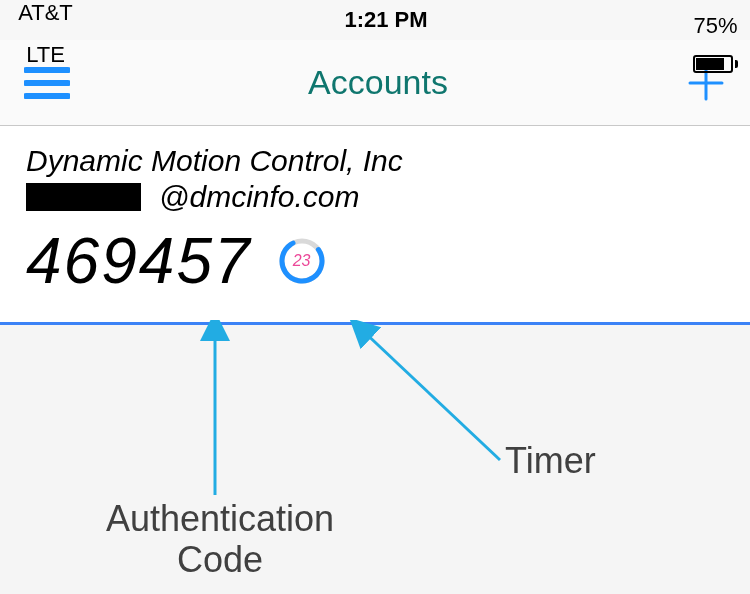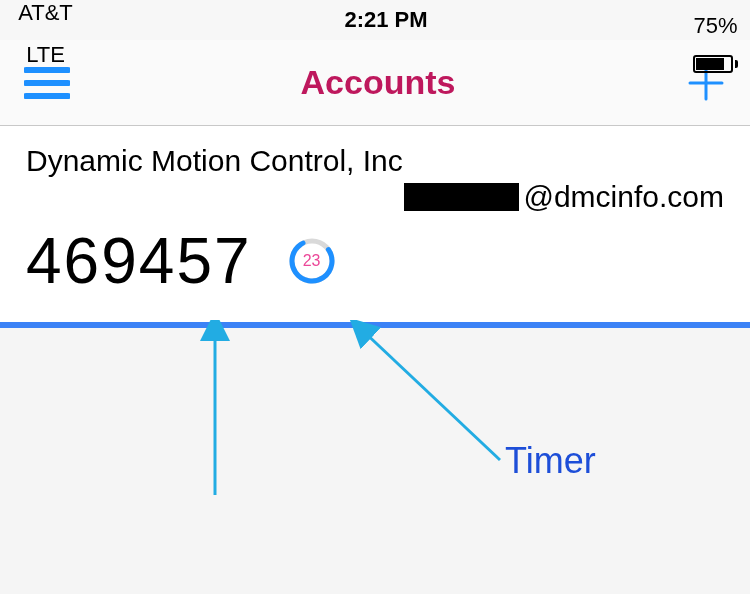--- a/index.html
+++ b/index.html
@@ -14,57 +14,57 @@
     .signal-dot { width:11px; height:11px; border-radius:50%; border:1.5px solid #000; }
     .signal-dot.filled { background:#000; }
     .bt-icon { color:#9a9a9a; }
     .battery { display:flex; align-items:center; gap:2px; }
     .battery-body { width:40px; height:18px; border:2px solid #000; border-radius:3px; position:relative; }
     .battery-fill { position:absolute; left:1px; top:1px; height:calc(100% - 2px); width:79%; background:#000; }
     .battery-cap { width:3px; height:8px; background:#000; border-top-right-radius:2px; border-bottom-right-radius:2px; }
 
     
     .nav-bar { height:86px; background:#fafafa; border-bottom:1px solid #c8c8c8; display:flex; align-items:center; justify-content:space-between; padding:0 24px; }
-    .nav-title { font-size:34px; color:#be185d; font-weight:700; }
+    .nav-title { font-size:34px; color:#0f766e; font-weight:400; }
     .menu-icon,.add-icon { color:#1e90ff; }
     .menu-icon svg,.add-icon svg { display:block; }
 
     
-    .account { background:#fff; border-bottom:6px solid #3b82f6; padding:18px 26px 24px 26px; }
+    .account { background:#fff; border-bottom:3px solid #3b82f6; padding:18px 26px 24px 26px;font-style:italic; }
     .account-name { font-size:30px; color:#000; margin-bottom:2px; }
-    .account-email { font-size:30px; color:#000; display:flex; align-items:center; gap:4px;justify-content:flex-end; }
+    .account-email { font-size:30px; color:#000; display:flex; align-items:center; gap:18px; }
     .redact { display:inline-block; width:115px; height:28px; background:#000; }
-    .code-row { display:flex; align-items:center; gap:36px; margin-top:10px; }
+    .code-row { display:flex; align-items:center; gap:26px; margin-top:10px; }
     .code { font-size:64px; font-weight:400; color:#000; letter-spacing:2px; }
     .timer { position:relative; width:48px; height:48px; }
     .timer svg { width:48px; height:48px; }
     .timer-text { position:absolute; top:50%; left:50%; transform:translate(-50%,-50%); font-size:16px; color:#ec4899; font-weight:400; }
 
     
-    .annotation-label { position:absolute; color:#1d4ed8; font-family:"Segoe UI","Helvetica Neue",sans-serif; font-size:36px; font-weight:300; text-align:center; line-height:1.15; }
+    .annotation-label { position:absolute; color:#404040; font-family:"Segoe UI","Helvetica Neue",sans-serif; font-size:36px; font-weight:300; text-align:center; line-height:1.15; }
     .arrow { position:absolute; pointer-events:none; }
   </style>
 </head>
 <body>
 
 <div class="screen">
 
   <div class="status-bar">
     <div class="status-left">
       <span class="signal">
         <span class="signal-dot filled"></span>
           <span class="signal-dot filled"></span>
           <span class="signal-dot filled"></span>
           <span class="signal-dot filled"></span>
           <span class="signal-dot"></span>
       </span>
       <span>AT&amp;T</span>
       <span>LTE</span>
     </div>
-    <div class="status-center">2:21 PM</div>
+    <div class="status-center">1:21 PM</div>
     <div class="status-right">
       <span class="bt-icon">
         <svg width="16" height="24" viewBox="0 0 12 20">
             <path d="M6 0 L11 5 L7 9 L11 13 L6 18 L6 10 L1 15 M6 10 L1 5 M6 0 L6 10" stroke="#9a9a9a" stroke-width="1.6" fill="none" stroke-linejoin="round"></path>
           </svg>
       </span>
       <span>75%</span>
       <span class="battery">
         <span class="battery-body">
             <span class="battery-fill"></span>
@@ -119,15 +119,17 @@
   </svg>
   <svg class="arrow" style="left:345px; top:320px;" width="180" height="150">
     <defs>
         <marker id="ah2" markerWidth="10" markerHeight="10" refX="5" refY="5" orient="auto">
           <path d="M0,0 L10,5 L0,10 Z" fill="#22ace3"></path>
         </marker>
       </defs>
     <line x1="155" y1="140" x2="15" y2="8" stroke="#22ace3" stroke-width="3" marker-end="url(#ah2)"></line>
   </svg>
 
+  <div class="annotation-label" style="left:70px; top:498px; width:300px; white-space:pre-line;">Authentication
+Code</div>
   <div class="annotation-label" style="left:505px; top:440px;">Timer</div>
 
 </div>
 
 </body></html>

